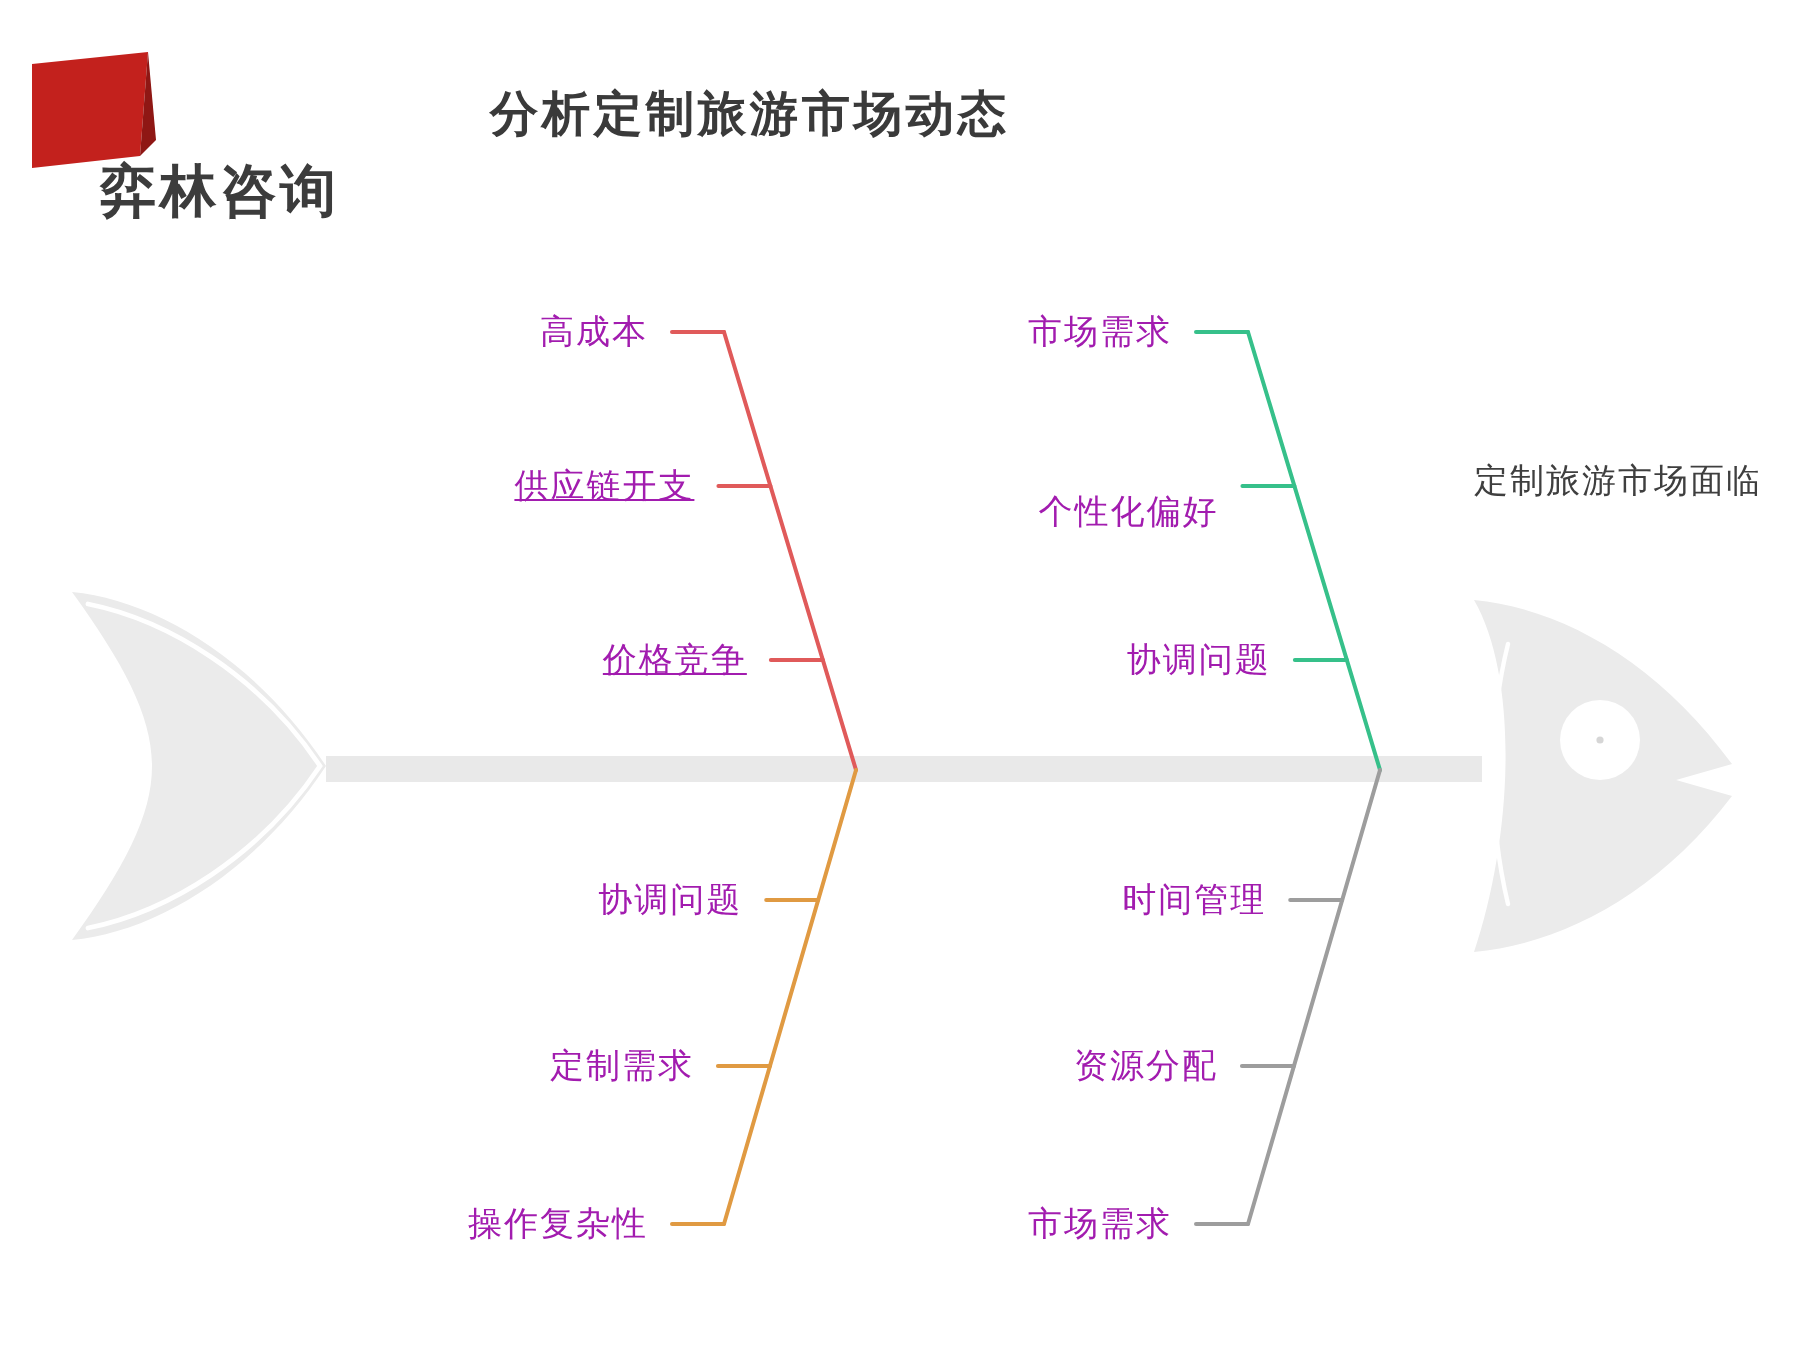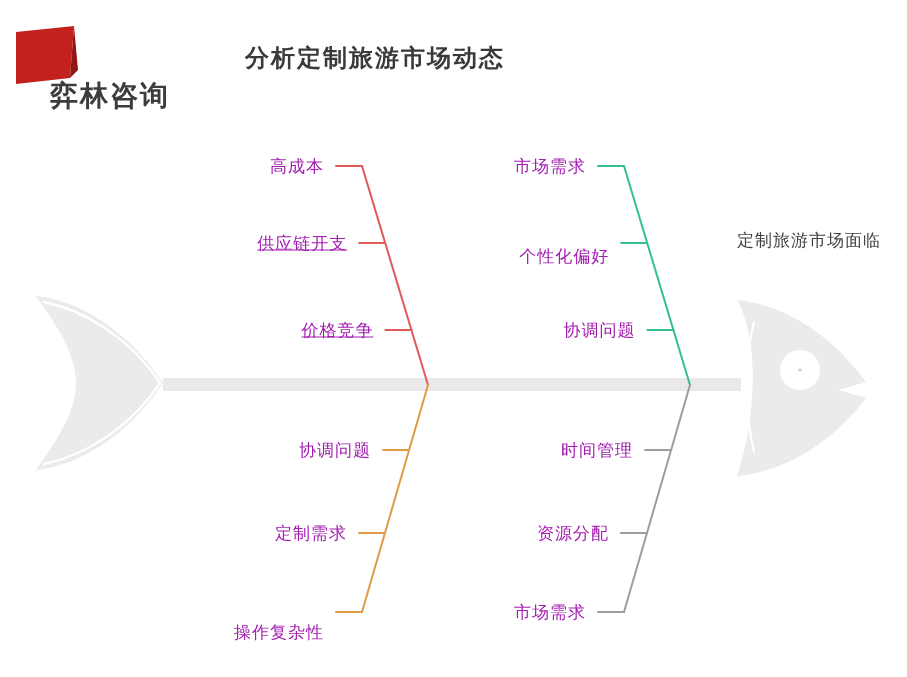--- a/index.html
+++ b/index.html
@@ -162,21 +162,21 @@
 
   <div id="labels-layer">
       <div class="cause-label right-align" style="left: 324px; top: 166px;">高成本</div>
       <div class="cause-label right-align" style="left: 347.205px; top: 243px; text-decoration: underline;">供应链开支</div>
       <div class="cause-label right-align" style="left: 373.425px; top: 330px; text-decoration: underline;">价格竞争</div>
       <div class="cause-label right-align" style="left: 586px; top: 166px;">市场需求</div>
       <div class="cause-label right-align" style="left: 609.205px; top: 256px;">个性化偏好</div>
       <div class="cause-label right-align" style="left: 635.425px; top: 330px;">协调问题</div>
       <div class="cause-label right-align" style="left: 371.101px; top: 450px; text-align: right;">协调问题</div>
       <div class="cause-label right-align" style="left: 346.969px; top: 533px;">定制需求</div>
-      <div class="cause-label right-align" style="left: 324px; top: 612px; margin-top: 20px;">操作复杂性</div>
+      <div class="cause-label right-align" style="left: 324px; top: 612px;">操作复杂性</div>
       <div class="cause-label right-align" style="left: 633.101px; top: 450px; text-align: center;">时间管理</div>
       <div class="cause-label right-align" style="left: 608.969px; top: 533px;">资源分配</div>
       <div class="cause-label right-align" style="left: 586px; top: 612px;">市场需求</div>
     </div>
 
   <div id="effect-label">
     <div>定制旅游市场面临</div>
   </div>
 
 </div>

